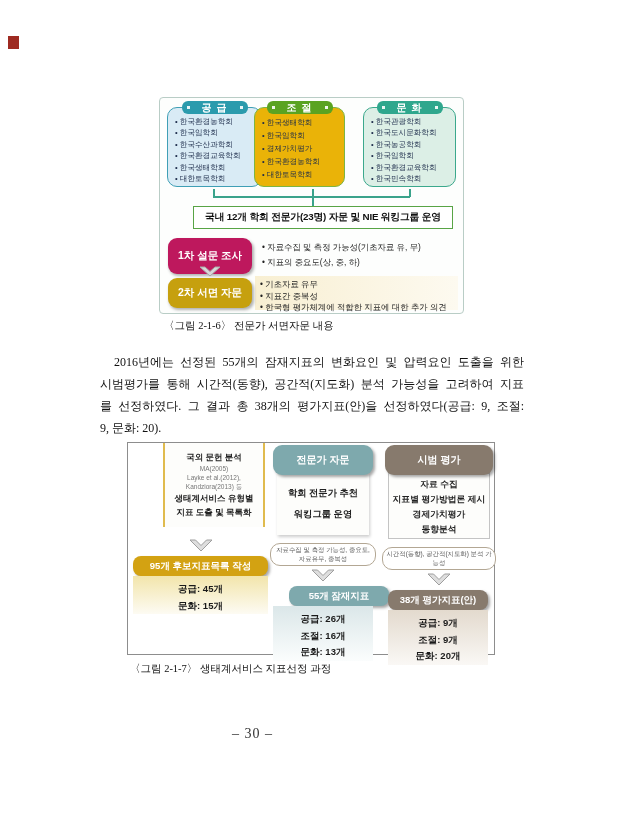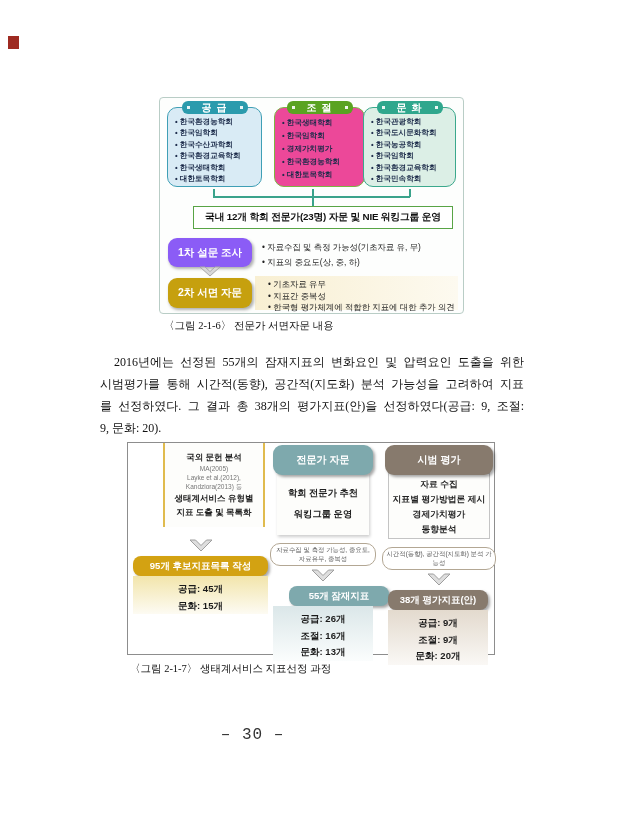--- a/index.html
+++ b/index.html
@@ -6,48 +6,48 @@
   .page{position:relative;width:618px;height:840px;background:#ffffff;overflow:hidden;
         font-family:"Liberation Sans",sans-serif;}
 
   .red-mark{position:absolute;left:8px;top:36px;width:11px;height:13px;background:#9e2a21;}
 
   
   .fig1{position:absolute;left:159px;top:97px;width:303px;height:215px;
         border:1px solid #b9cdc6;border-radius:4px;background:#fdfefd;}
   .f1col{position:absolute;top:9px;height:80px;border-radius:10px;box-sizing:border-box;}
   .f1c1{left:7px;width:95px;background:#d9ebf5;border:1.5px solid #3f9fb5;}
-  .f1c2{left:114px;width:91px;background:#ec4899;border:1.5px solid #7cb544;}
+  .f1c2{left:94px;width:91px;background:#eab308;border:1.5px solid #7cb544;}
   .f1c3{left:203px;width:93px;background:#dcefe6;border:1.5px solid #3ba88c;}
   .pill{position:absolute;top:-7px;left:50%;transform:translateX(-50%);width:66px;height:13px;
         border-radius:6px;color:#fff;font-weight:bold;font-size:10px;display:flex;
         align-items:center;justify-content:space-between;padding:0 5px;box-sizing:border-box;}
   .pill .plabel{letter-spacing:1px;white-space:nowrap;}
   .pp1{background:#2b9bad;}.pp2{background:#5aa321;}.pp3{background:#2fa78d;}
   .dot{width:3px;height:3px;background:#fff;opacity:.9;}
-  .f1list{list-style:none;margin:0;padding:8px 12px 0 7px;font-size:7.6px;font-weight:bold;color:#1c2b4a;}
+  .f1list{list-style:none;margin:0;padding:8px 12px 0 7px;font-size:7.6px;font-weight:normal;color:#1c2b4a;}
   .f1list li{line-height:11.4px;white-space:nowrap;}
   .f1c2 .f1list li{line-height:13px;}
   .f1list li::before{content:"•  ";}
   .conn{position:absolute;background:#3aa38b;}
   .mainbox{position:absolute;left:33px;top:108px;width:258px;height:21px;background:#fff;
            border:1.5px solid #58a445;display:flex;align-items:center;justify-content:center;
            font-weight:bold;font-size:9.8px;color:#111;letter-spacing:-0.2px;white-space:nowrap;}
   .stepbox{position:absolute;left:8px;width:84px;border-radius:9px;color:#fff;font-weight:bold;
            font-size:10.5px;display:flex;align-items:center;justify-content:center;
            box-shadow:1.5px 2px 3px rgba(0,0,0,.3);}
-  .step1{top:140px;height:29px;background:#8b5cf6;}
+  .step1{top:140px;height:36px;background:#be185d;}
   .step2{top:180px;height:30px;background:#c6a00e;}
   .strip{position:absolute;left:95px;top:178px;width:203px;height:34px;
          background:linear-gradient(90deg,#f8efd2,#fdfaf0);}
   .sb{list-style:none;margin:0;padding:0;font-size:8.4px;color:#222;}
   .sb li::before{content:"• ";}
   .sb1{position:absolute;left:102px;top:142px;}
   .sb1 li{line-height:14.5px;}
-  .sb2{padding:3px 0 0 5px;margin-left:8px;}
+  .sb2{padding:3px 0 0 5px;}
   .sb2 li{line-height:11.5px;white-space:nowrap;}
   .arrow1{position:absolute;left:38px;top:168px;}
 
   .cap{position:absolute;font-size:10.5px;color:#111;font-family:"Liberation Serif",serif;white-space:nowrap;}
   .cap1{left:164px;top:319px;}
   .cap2{left:130px;top:662px;}
 
   
   .para{position:absolute;left:100px;top:351px;width:424px;font-family:"Liberation Serif",serif;
         font-size:12px;color:#111;}
@@ -86,21 +86,21 @@
   .r1{width:135px;margin-left:-10px;background:#d3a212;}
   .r2{width:100px;margin-left:16px;background:#7ea9ad;}
   .r3{width:100px;margin-left:3px;background:#877a6d;}
   .counts{text-align:center;font-weight:bold;font-size:9.5px;color:#1a1a1a;padding-top:5px;}
   .counts div{line-height:16.5px;}
   .g1{width:135px;margin-left:-10px;background:linear-gradient(180deg,#f2e5ab,#fdfbf3);}
   .g2{width:100px;background:linear-gradient(180deg,#dbe7e9,#fbfdfd);}
   .g3{width:100px;margin-left:3px;background:linear-gradient(180deg,#e3dace,#faf8f5);}
 
   .pagenum{position:absolute;left:0;top:726px;width:505px;text-align:center;
-           font-family:Liberation Mono, monospace;font-size:16px;color:#333;letter-spacing:1px;}
+           font-family:Liberation Serif, serif;font-size:14px;color:#333;letter-spacing:1px;}
 </style>
 </head>
 <body>
 
 <div class="page">
 
   <div class="red-mark"></div>
 
   <div class="fig1">
 

